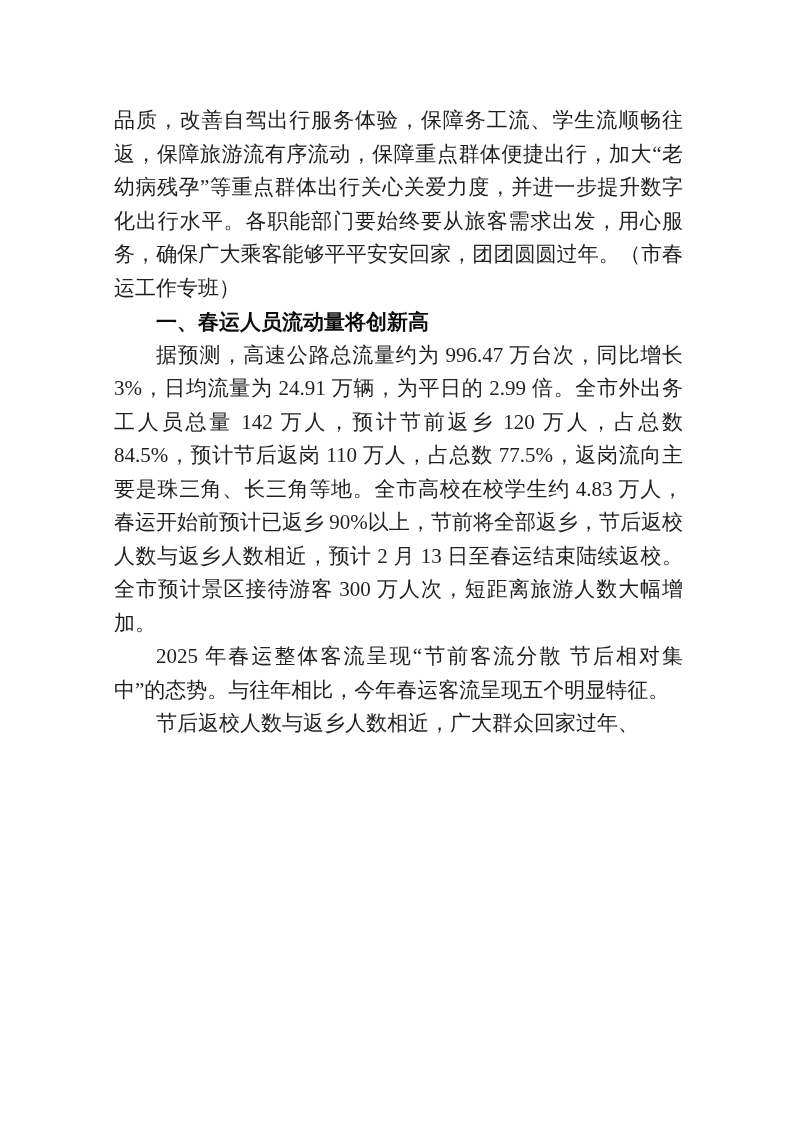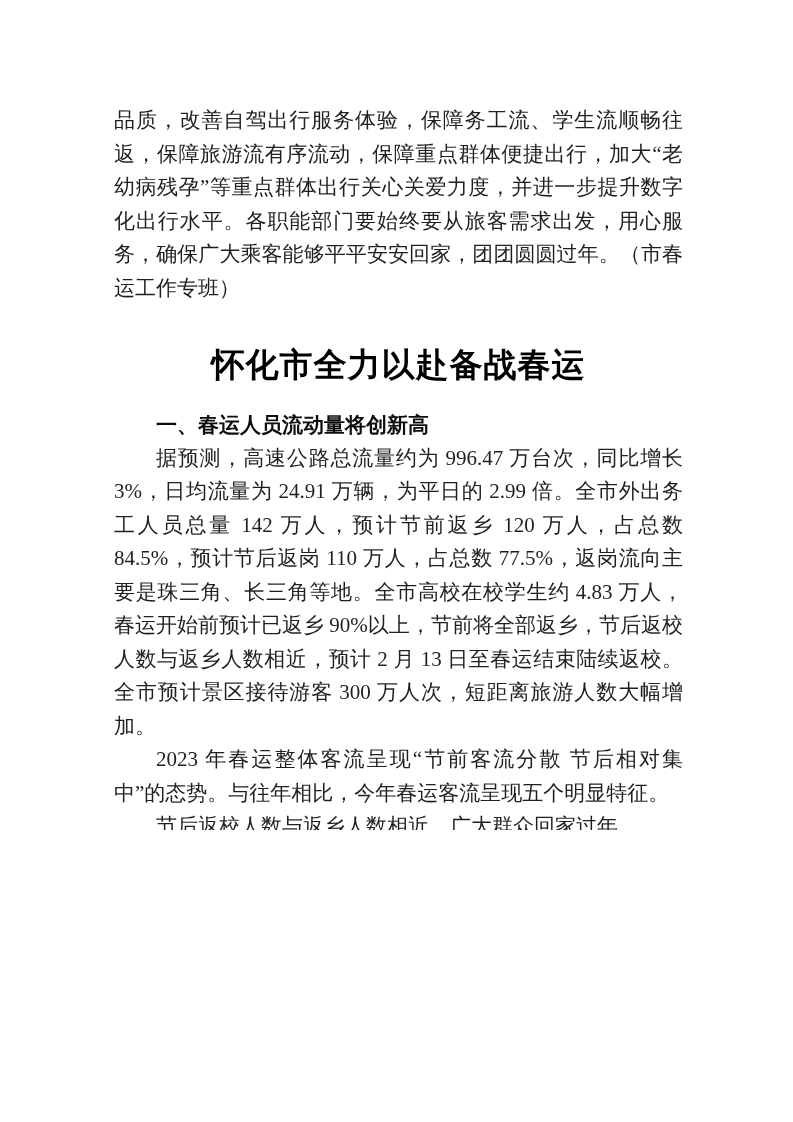--- a/index.html
+++ b/index.html
@@ -69,28 +69,27 @@
   }
 </style>
 </head>
 <body>
 
 <div class="page">
   <div class="content">
 
     <p class="para-continuation">品质，改善自驾出行服务体验，保障务工流、学生流顺畅往返，保障旅游流有序流动，保障重点群体便捷出行，加大“老幼病残孕”等重点群体出行关心关爱力度，并进一步提升数字化出行水平。各职能部门要始终要从旅客需求出发，用心服务，确保广大乘客能够平平安安回家，团团圆圆过年。（市春运工作专班）</p>
 
-    <h1 class="doc-title">怀化市全力以赴备战春运</h1>
 
 
     <p class="section-heading">一、春运人员流动量将创新高</p>
 
     <p class="para-indent">据预测，高速公路总流量约为 996.47 万台次，同比增长 3%，日均流量为 24.91 万辆，为平日的 2.99 倍。全市外出务工人员总量 142 万人，预计节前返乡 120 万人，占总数 84.5%，预计节后返岗 110 万人，占总数 77.5%，返岗流向主要是珠三角、长三角等地。全市高校在校学生约 4.83 万人，春运开始前预计已返乡 90%以上，节前将全部返乡，节后返校人数与返乡人数相近，预计 2 月 13 日至春运结束陆续返校。全市预计景区接待游客 300 万人次，短距离旅游人数大幅增加。</p>
 
 
-    <p class="para-indent">2023 年春运整体客流呈现“节前客流分散 节后相对集中”的态势。与往年相比，今年春运客流呈现五个明显特征。</p>
+    <p class="para-indent">2025 年春运整体客流呈现“节前客流分散 节后相对集中”的态势。与往年相比，今年春运客流呈现五个明显特征。</p>
 
     <p class="para-indent">节后返校人数与返乡人数相近，广大群众回家过年、</p>
 
   </div>
 
   <div class="page-number">8</div>
 </div>
 
 </body></html>

